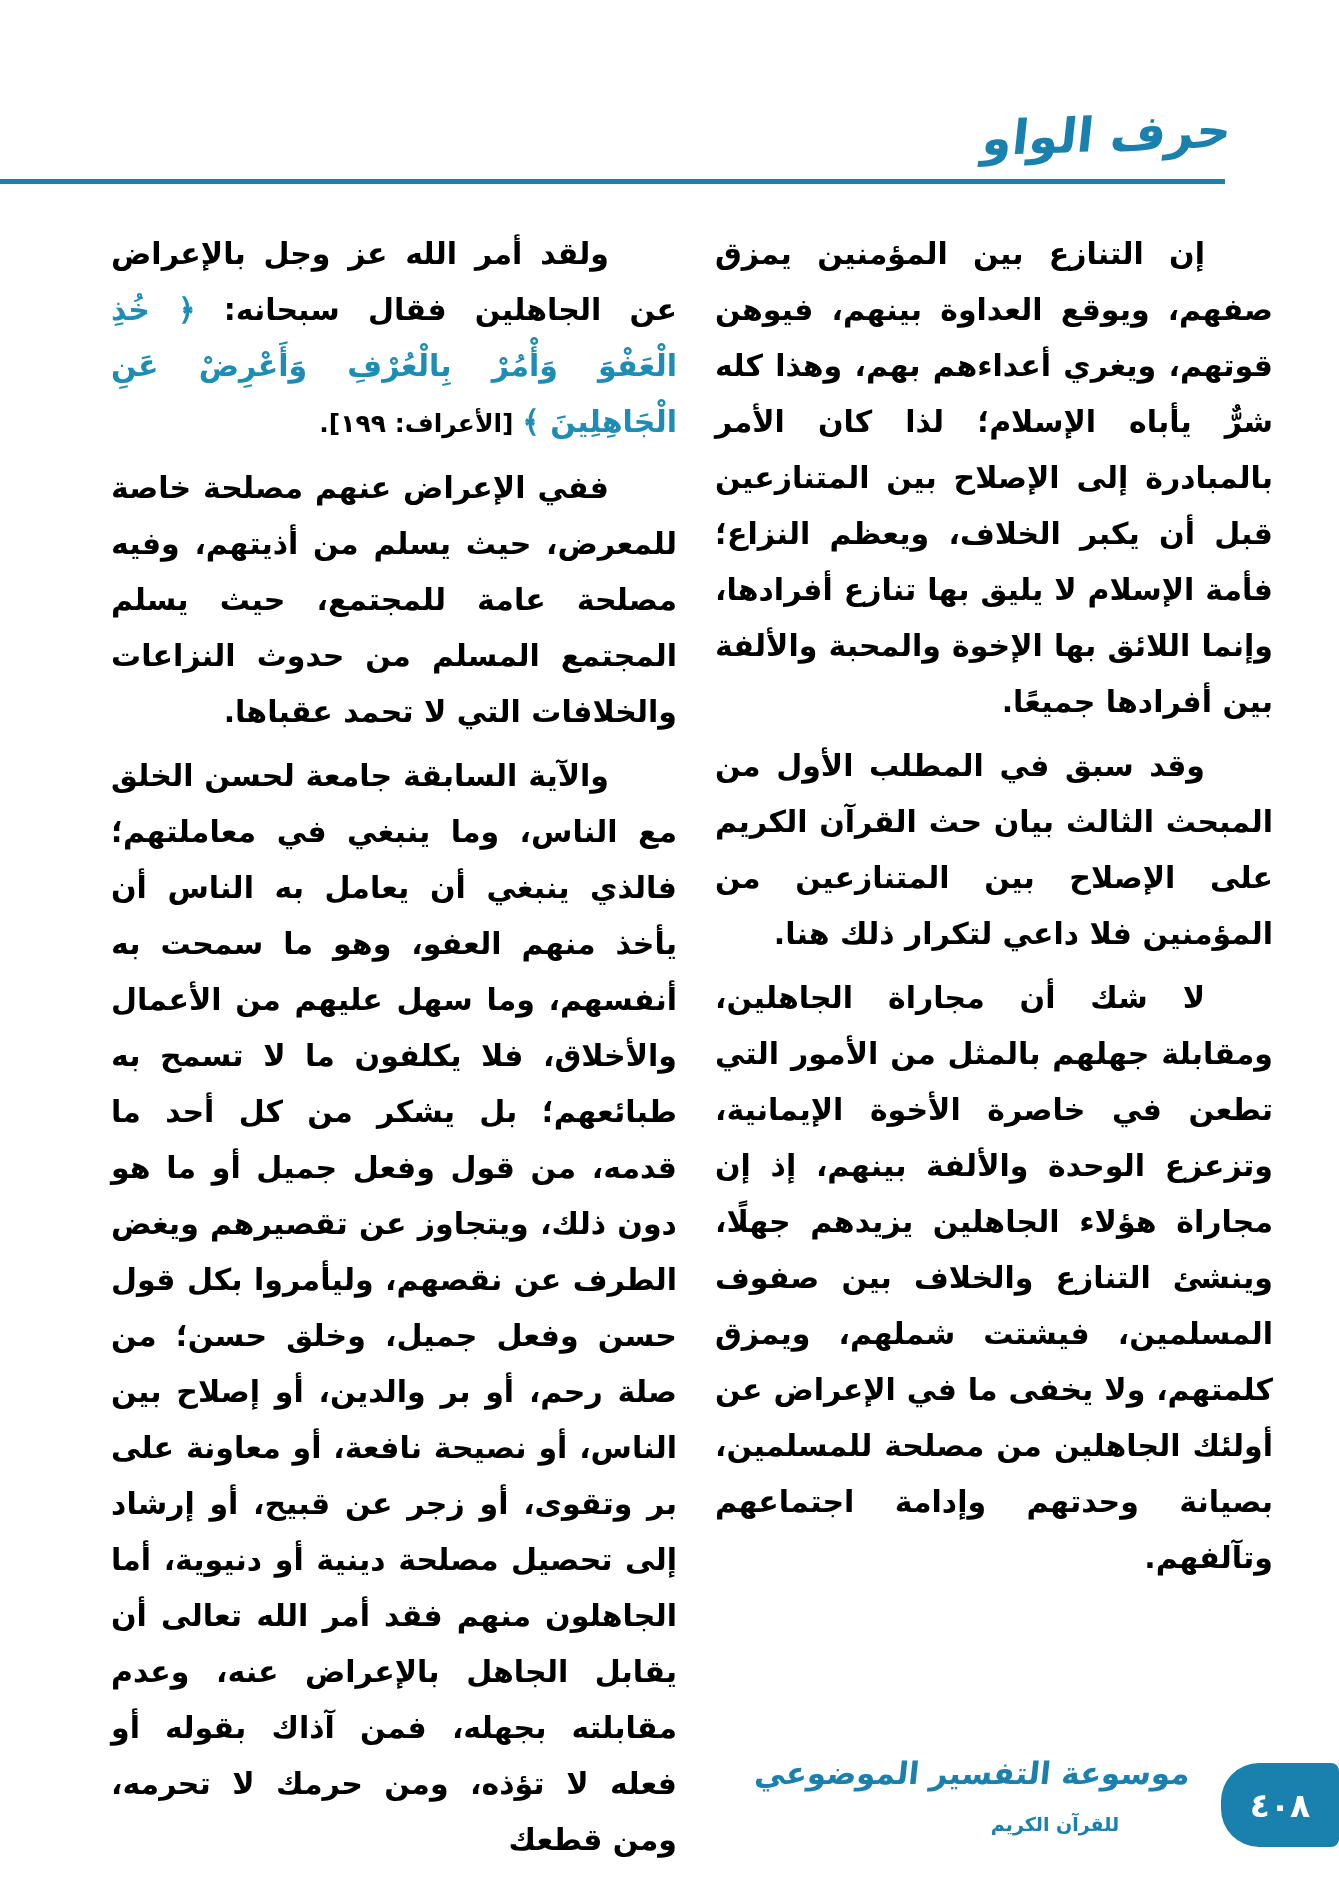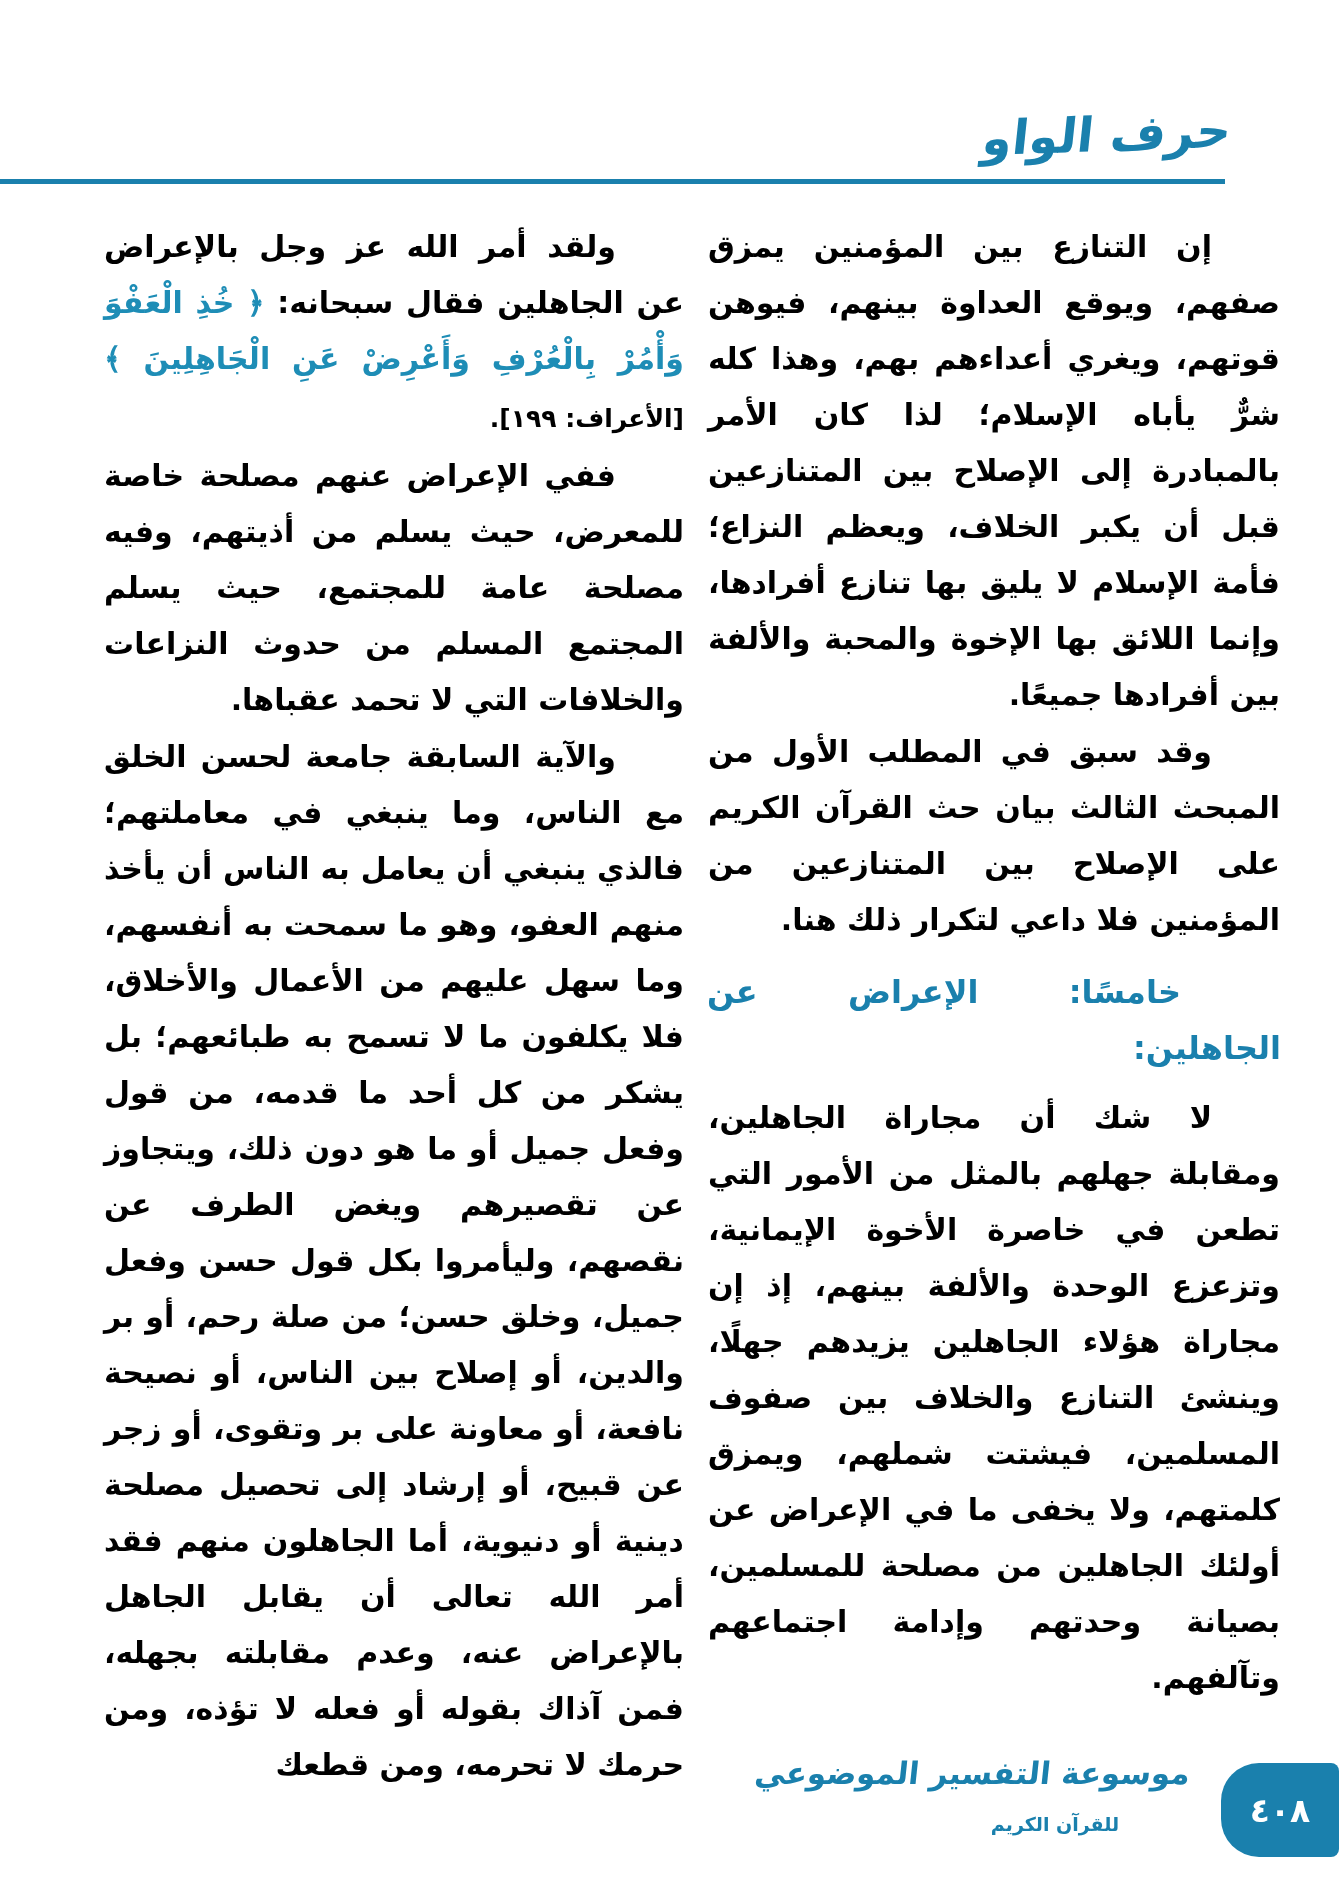--- a/index.html
+++ b/index.html
@@ -49,21 +49,21 @@
   }
   .col {
     font-size: 30px;
     line-height: 56px;
     font-weight: bold;
     color: #000000;
     text-align: justify;
   }
   .col-right { width: 574px; }
   .col-left  { width: 582px; }
-  .para { margin: 1px; }
+  .para { margin: 8px; }
   .para.indent { text-indent: 68px; }
 
   .section-heading {
     margin: 16px 0 14px 0;
     color: #1a80ad;
     font-size: 32px;
     line-height: 56px;
     font-weight: bold;
     text-indent: 100px;
   }
@@ -97,21 +97,21 @@
     font-size: 19px;
     font-weight: bold;
     margin-top: 22px;
   }
 
   .page-number-badge {
     position: absolute;
     top: 1763px;
     right: 0;
     width: 118px;
-    height: 94px;
+    height: 84px;
     background: #1a80ad;
     border-radius: 38px 8px 8px 38px;
     display: flex;
     align-items: center;
     justify-content: center;
   }
   .page-number-badge .num {
     color: #ffffff;
     font-size: 33px;
     font-weight: bold;
@@ -126,21 +126,20 @@
 
   <div class="header-calligraphy">حرف الواو</div>
 
   <div class="header-rule"></div>
 
   <div class="columns">
 
     <div class="col col-right">
       <p class="para indent">إن التنازع بين المؤمنين يمزق صفهم، ويوقع العداوة بينهم، فيوهن قوتهم، ويغري أعداءهم بهم، وهذا كله شرٌّ يأباه الإسلام؛ لذا كان الأمر بالمبادرة إلى الإصلاح بين المتنازعين قبل أن يكبر الخلاف، ويعظم النزاع؛ فأمة الإسلام لا يليق بها تنازع أفرادها، وإنما اللائق بها الإخوة والمحبة والألفة بين أفرادها جميعًا.</p>
       <p class="para indent">وقد سبق في المطلب الأول من المبحث الثالث بيان حث القرآن الكريم على الإصلاح بين المتنازعين من المؤمنين فلا داعي لتكرار ذلك هنا.</p>
-      <h2 class="section-heading">خامسًا: الإعراض عن الجاهلين:</h2>
       <p class="para indent">لا شك أن مجاراة الجاهلين، ومقابلة جهلهم بالمثل من الأمور التي تطعن في خاصرة الأخوة الإيمانية، وتزعزع الوحدة والألفة بينهم، إذ إن مجاراة هؤلاء الجاهلين يزيدهم جهلًا، وينشئ التنازع والخلاف بين صفوف المسلمين، فيشتت شملهم، ويمزق كلمتهم، ولا يخفى ما في الإعراض عن أولئك الجاهلين من مصلحة للمسلمين، بصيانة وحدتهم وإدامة اجتماعهم وتآلفهم.</p>
     </div>
 
     <div class="col col-left">
       <p class="para indent"><span>ولقد أمر الله عز وجل بالإعراض عن الجاهلين فقال سبحانه: </span><span class="verse">﴿ خُذِ الْعَفْوَ وَأْمُرْ بِالْعُرْفِ وَأَعْرِضْ عَنِ الْجَاهِلِينَ ﴾</span><span class="verse-ref"> [الأعراف: ١٩٩].</span></p>
       <p class="para indent">ففي الإعراض عنهم مصلحة خاصة للمعرض، حيث يسلم من أذيتهم، وفيه مصلحة عامة للمجتمع، حيث يسلم المجتمع المسلم من حدوث النزاعات والخلافات التي لا تحمد عقباها.</p>
       <p class="para indent">والآية السابقة جامعة لحسن الخلق مع الناس، وما ينبغي في معاملتهم؛ فالذي ينبغي أن يعامل به الناس أن يأخذ منهم العفو، وهو ما سمحت به أنفسهم، وما سهل عليهم من الأعمال والأخلاق، فلا يكلفون ما لا تسمح به طبائعهم؛ بل يشكر من كل أحد ما قدمه، من قول وفعل جميل أو ما هو دون ذلك، ويتجاوز عن تقصيرهم ويغض الطرف عن نقصهم، وليأمروا بكل قول حسن وفعل جميل، وخلق حسن؛ من صلة رحم، أو بر والدين، أو إصلاح بين الناس، أو نصيحة نافعة، أو معاونة على بر وتقوى، أو زجر عن قبيح، أو إرشاد إلى تحصيل مصلحة دينية أو دنيوية، أما الجاهلون منهم فقد أمر الله تعالى أن يقابل الجاهل بالإعراض عنه، وعدم مقابلته بجهله، فمن آذاك بقوله أو فعله لا تؤذه، ومن حرمك لا تحرمه، ومن قطعك</p>
     </div>
 
   </div>

